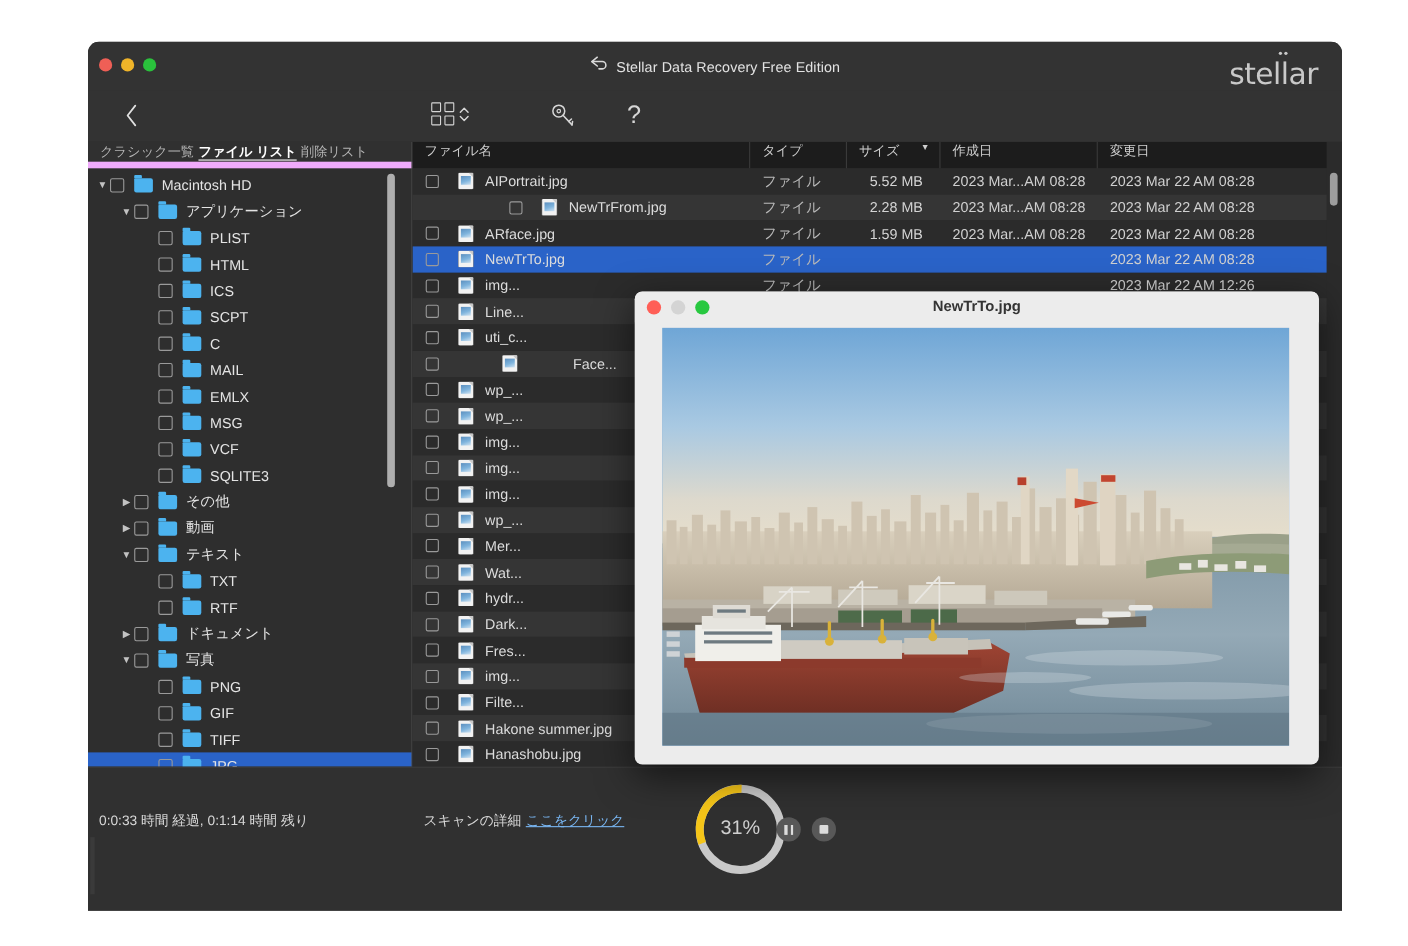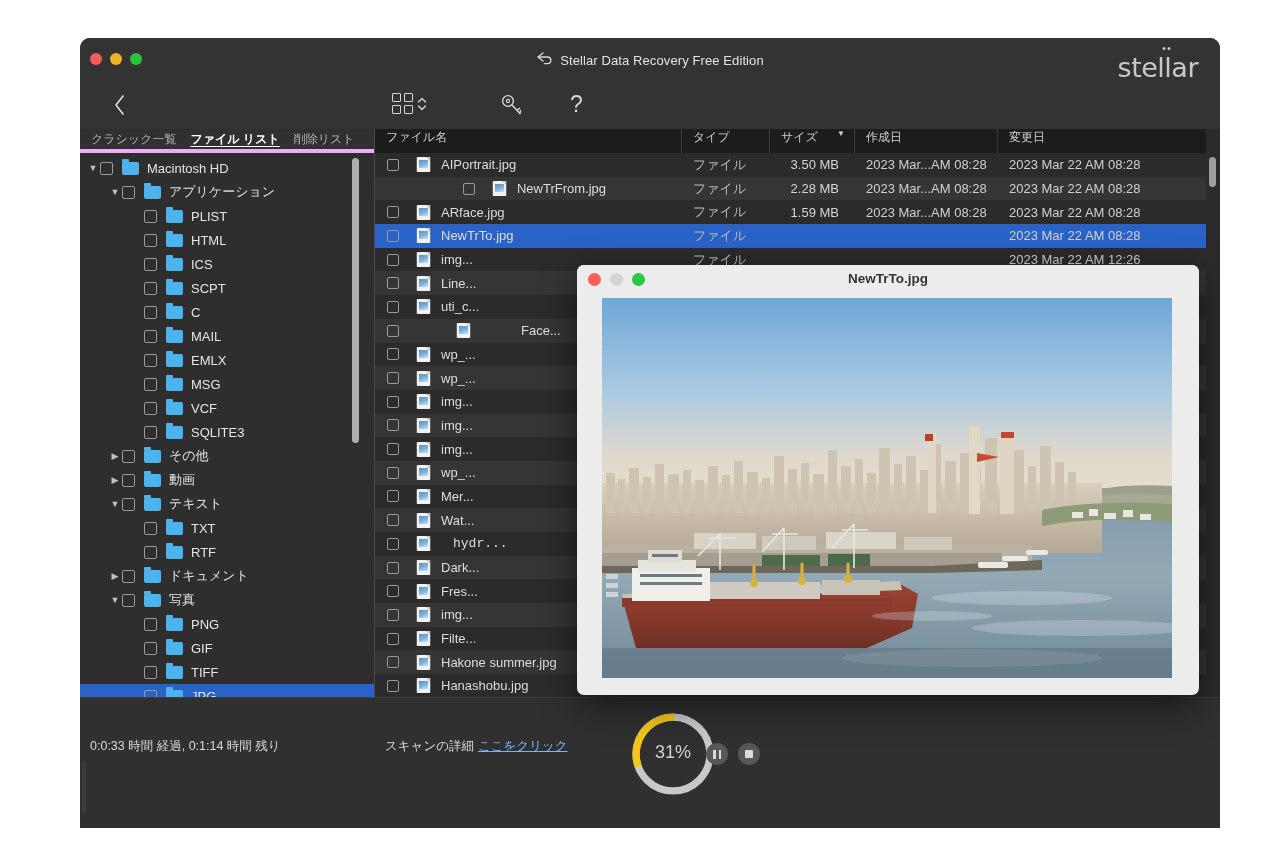--- a/index.html
+++ b/index.html
@@ -73,22 +73,22 @@
   #key-button { position: absolute; left: 420px; top: 11px; }
   #help-button { position: absolute; left: 490px; top: 9px; font-size: 23px; color: #d6d6d6; font-weight: 300; }
 
   
   #body-split { position: relative; height: 568px; display: flex; }
 
   
   #sidebar { width: 295px; background: #2e2e2e; position: relative; display:flex; flex-direction:column; }
   #sidebar-tabs {
     height: 24px; background: #303030;
-    display: flex; align-items: center; gap: 14px;
-    padding-left: 11px; border-bottom: 4px solid #f0abfc;
+    display: flex; align-items: center; gap: 4px;
+    padding-left: 11px; border-bottom: 6px solid #f0abfc;
   }
   .side-tab { font-size: 12px; color: #b5b5b5; white-space: nowrap; }
   .side-tab.active { color: #ffffff; font-weight: bold; text-decoration: underline; text-underline-offset: 3px; }
 
   #tree { flex: 1; position: relative; overflow: hidden; padding-top: 3px; }
   .tree-row {
     height: 24px; display: flex; align-items: center;
     font-size: 13px; color: #e4e4e4; white-space: nowrap;
   }
   .tree-row.selected { background: #2a63c8; }
@@ -434,21 +434,21 @@
           </div>
         </div>
       <div id="rows">
           <div class="file-row odd">
             <div class="cell name" style="width: 307px; padding-left: 0px;">
               <span class="cb-sm"></span>
               <span class="doc-icon"></span>
               <span style="margin-left: 3px;">AIPortrait.jpg</span>
             </div>
             <div class="cell type" style="width: 88px;">ファイル</div>
-            <div class="cell size" style="width: 85px;">3.50 MB</div>
+            <div class="cell size" style="width: 85px;">5.52 MB</div>
             <div class="cell date" style="width: 143px;">2023 Mar...AM 08:28</div>
             <div class="cell date" style="width: 172px;">2023 Mar 22 AM 08:28</div>
           </div>
           <div class="file-row even">
             <div class="cell name" style="width: 307px; padding-left: 0px; justify-content: center;">
               <span class="cb-sm"></span>
               <span class="doc-icon"></span>
               <span style="margin-left: 3px;">NewTrFrom.jpg</span>
             </div>
             <div class="cell type" style="width: 88px;">ファイル</div>
@@ -607,21 +607,21 @@
             </div>
             <div class="cell type" style="width: 88px;">ファイル</div>
             <div class="cell size" style="width: 85px;"></div>
             <div class="cell date" style="width: 143px;"></div>
             <div class="cell date" style="width: 172px;">2023 Mar 22 AM 08:28</div>
           </div>
           <div class="file-row odd">
             <div class="cell name" style="width: 307px; padding-left: 0px;">
               <span class="cb-sm"></span>
               <span class="doc-icon"></span>
-              <span style="margin-left: 15px; font-family: Liberation Mono, monospace;">hydr...</span>
+              <span style="margin-left: 3px;">hydr...</span>
             </div>
             <div class="cell type" style="width: 88px;">ファイル</div>
             <div class="cell size" style="width: 85px;"></div>
             <div class="cell date" style="width: 143px;"></div>
             <div class="cell date" style="width: 172px;">2023 Mar 22 AM 08:28</div>
           </div>
           <div class="file-row even">
             <div class="cell name" style="width: 307px; padding-left: 0px;">
               <span class="cb-sm"></span>
               <span class="doc-icon"></span>

